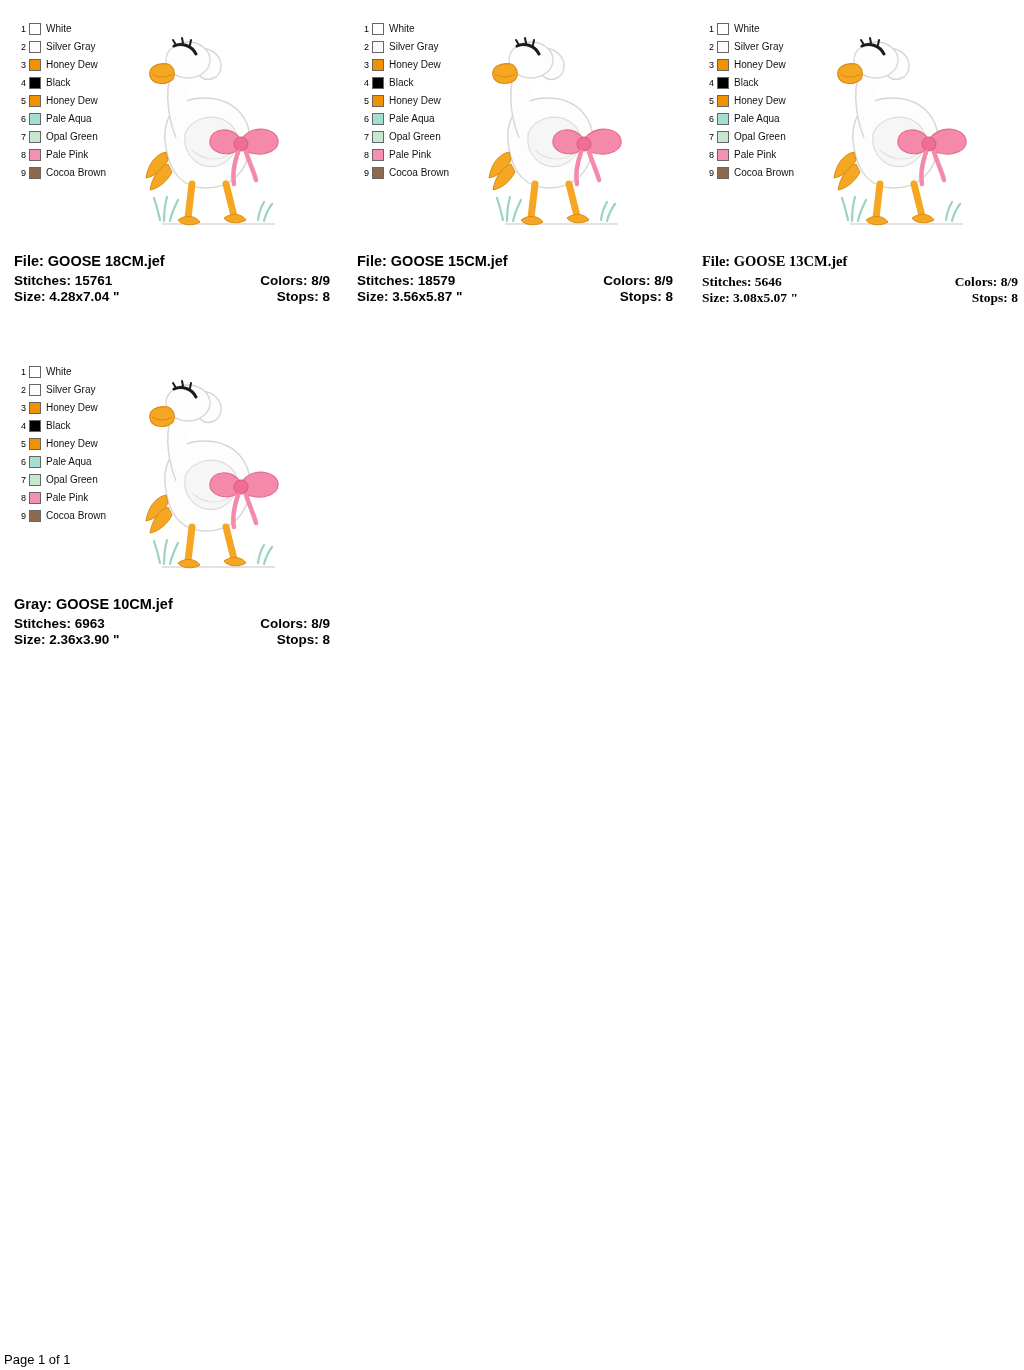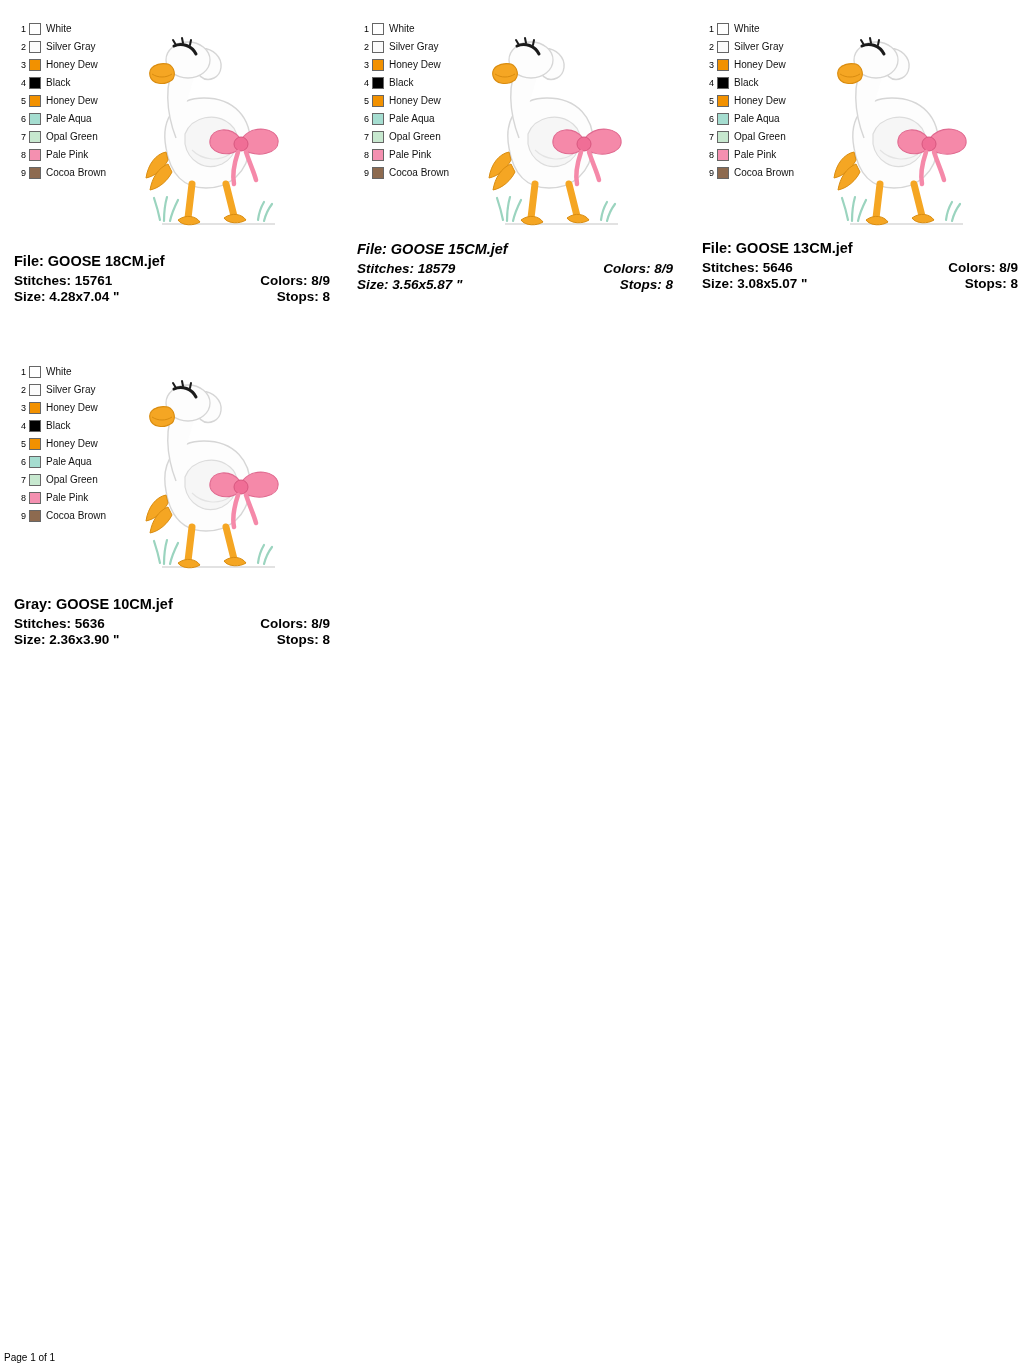--- a/index.html
+++ b/index.html
@@ -85,21 +85,21 @@
     display: flex;
     justify-content: space-between;
     line-height: 16px;
   }
   .info-row .left { text-align: right; }
   .info-row .right { }
   .footer {
     position: absolute;
     left: 4px;
     top: 1352px;
-    font-size: 10px;
+    font-size: 13px;
     color: #000;
   }
 </style>
 </head>
 <body>
 
 <div class="sheet">
 
   <div class="design-block" style="left:0px; top:0px;">
     <div class="design-inner">
@@ -295,21 +295,21 @@
             <path d="M62 172 L58 206" stroke="#f5a623" stroke-width="7" stroke-linecap="round"></path>
             <path d="M96 172 L104 204" stroke="#f5a623" stroke-width="7" stroke-linecap="round"></path>
             <path d="M48 208 C56 202 66 204 70 210 C64 214 52 214 48 208 Z" fill="#f5a623" stroke="#d98c10" stroke-width="1"></path>
             <path d="M94 206 C102 200 112 202 116 208 C110 212 98 212 94 206 Z" fill="#f5a623" stroke="#d98c10" stroke-width="1"></path>
             <path d="M36 140 C26 142 18 152 16 166 C26 164 34 156 38 148 Z" fill="#f5a623" stroke="#d98c10" stroke-width="1"></path>
             <path d="M38 152 C28 156 22 166 20 178 C30 176 38 168 42 160 Z" fill="#f5a623" stroke="#d98c10" stroke-width="1"></path>
           </g>
         </svg>
       </div>
     </div>
-    <div class="info" style="top:241px;font-style:italic;">
+    <div class="info" style="top:253px;">
       <div class="file-line">File: GOOSE 15CM.jef</div>
       <div class="info-row">
         <span class="left">Stitches: 18579</span>
         <span class="right">Colors: 8/9</span>
       </div>
       <div class="info-row">
         <span class="left">Size: 3.56x5.87 "</span>
         <span class="right">Stops: 8</span>
       </div>
     </div>
@@ -396,21 +396,21 @@
             <path d="M62 172 L58 206" stroke="#f5a623" stroke-width="7" stroke-linecap="round"></path>
             <path d="M96 172 L104 204" stroke="#f5a623" stroke-width="7" stroke-linecap="round"></path>
             <path d="M48 208 C56 202 66 204 70 210 C64 214 52 214 48 208 Z" fill="#f5a623" stroke="#d98c10" stroke-width="1"></path>
             <path d="M94 206 C102 200 112 202 116 208 C110 212 98 212 94 206 Z" fill="#f5a623" stroke="#d98c10" stroke-width="1"></path>
             <path d="M36 140 C26 142 18 152 16 166 C26 164 34 156 38 148 Z" fill="#f5a623" stroke="#d98c10" stroke-width="1"></path>
             <path d="M38 152 C28 156 22 166 20 178 C30 176 38 168 42 160 Z" fill="#f5a623" stroke="#d98c10" stroke-width="1"></path>
           </g>
         </svg>
       </div>
     </div>
-    <div class="info" style="top:240px;">
+    <div class="info" style="top:253px;font-family:Liberation Serif, serif;">
       <div class="file-line">File: GOOSE 13CM.jef</div>
       <div class="info-row">
         <span class="left">Stitches: 5646</span>
         <span class="right">Colors: 8/9</span>
       </div>
       <div class="info-row">
         <span class="left">Size: 3.08x5.07 "</span>
         <span class="right">Stops: 8</span>
       </div>
     </div>
@@ -500,21 +500,21 @@
             <path d="M94 206 C102 200 112 202 116 208 C110 212 98 212 94 206 Z" fill="#f5a623" stroke="#d98c10" stroke-width="1"></path>
             <path d="M36 140 C26 142 18 152 16 166 C26 164 34 156 38 148 Z" fill="#f5a623" stroke="#d98c10" stroke-width="1"></path>
             <path d="M38 152 C28 156 22 166 20 178 C30 176 38 168 42 160 Z" fill="#f5a623" stroke="#d98c10" stroke-width="1"></path>
           </g>
         </svg>
       </div>
     </div>
     <div class="info" style="top:253px;">
       <div class="file-line">Gray: GOOSE 10CM.jef</div>
       <div class="info-row">
-        <span class="left">Stitches: 5636</span>
+        <span class="left">Stitches: 6963</span>
         <span class="right">Colors: 8/9</span>
       </div>
       <div class="info-row">
         <span class="left">Size: 2.36x3.90 "</span>
         <span class="right">Stops: 8</span>
       </div>
     </div>
   </div>
 
   <div class="footer">Page 1 of 1</div>

